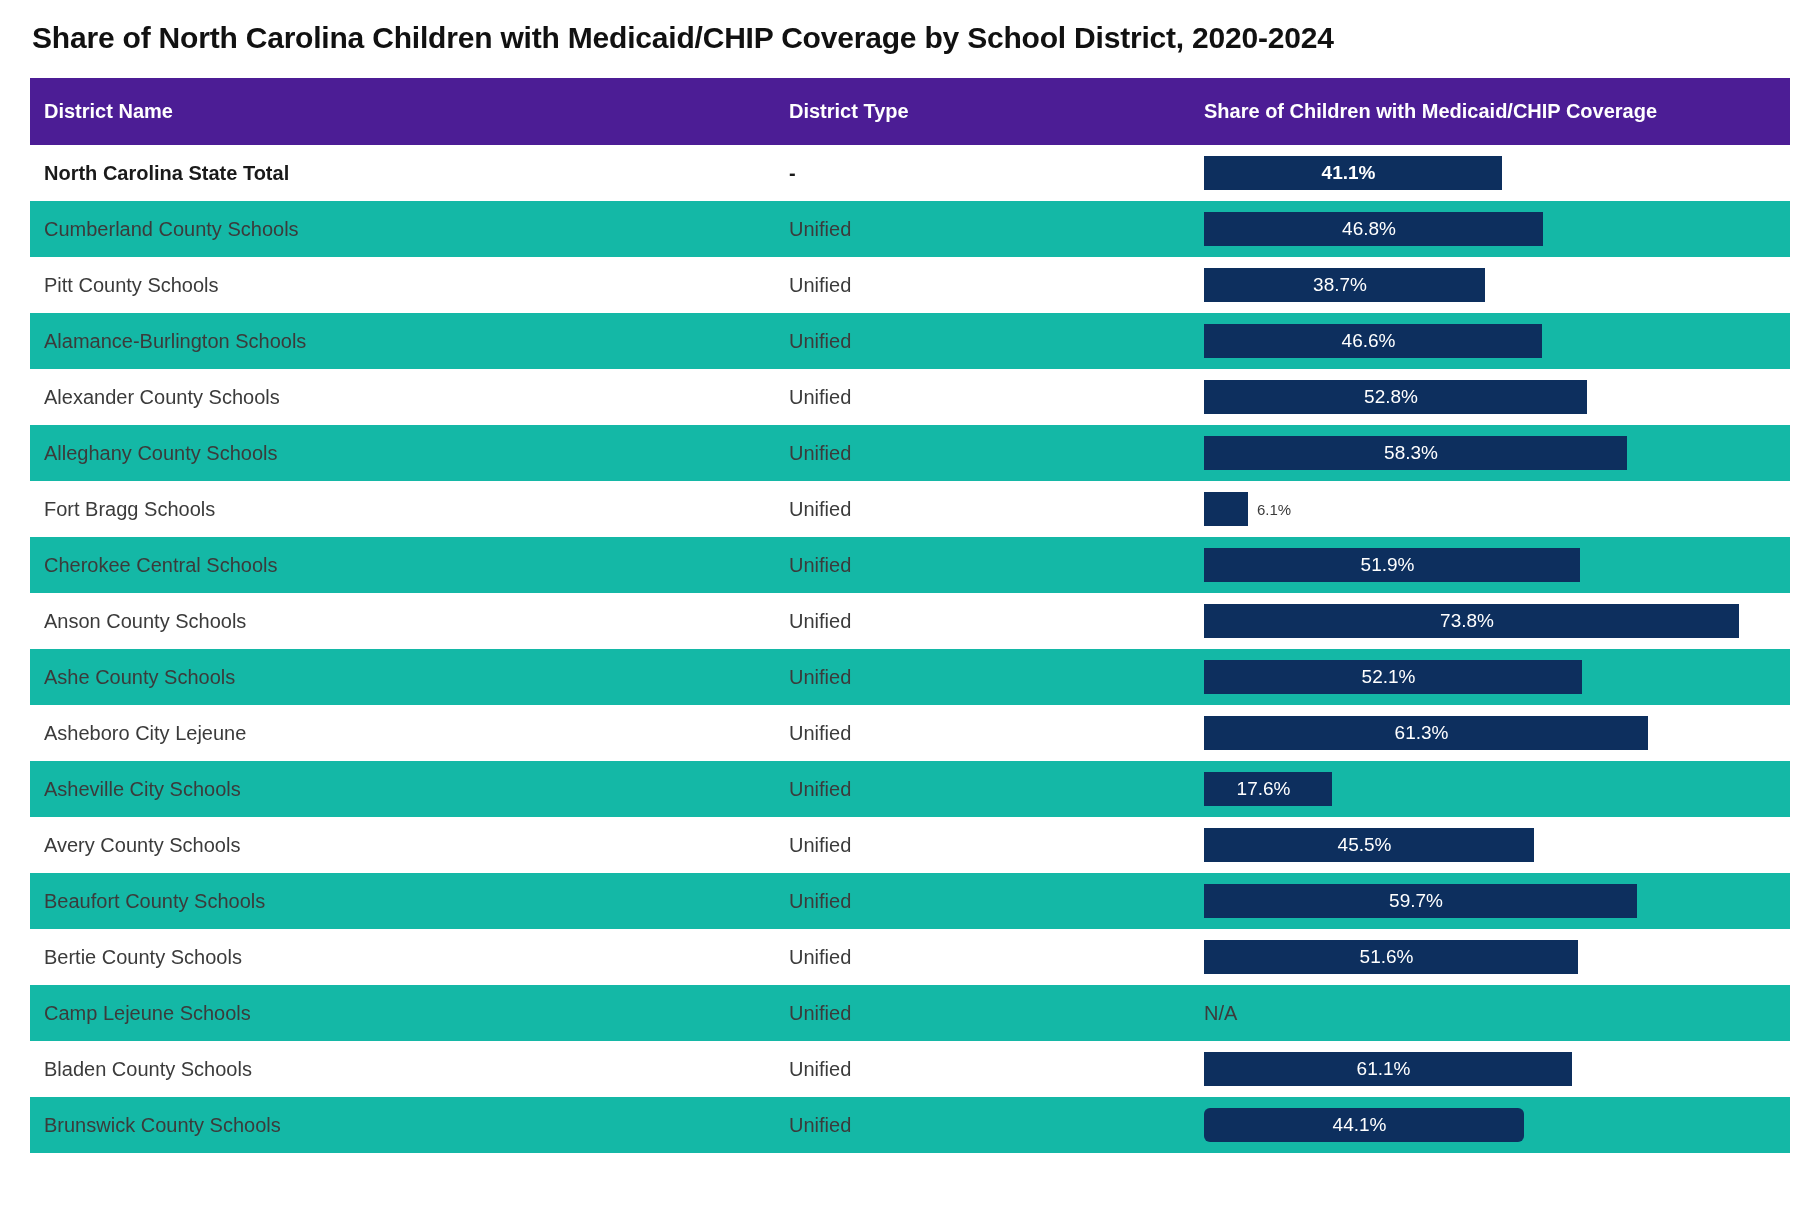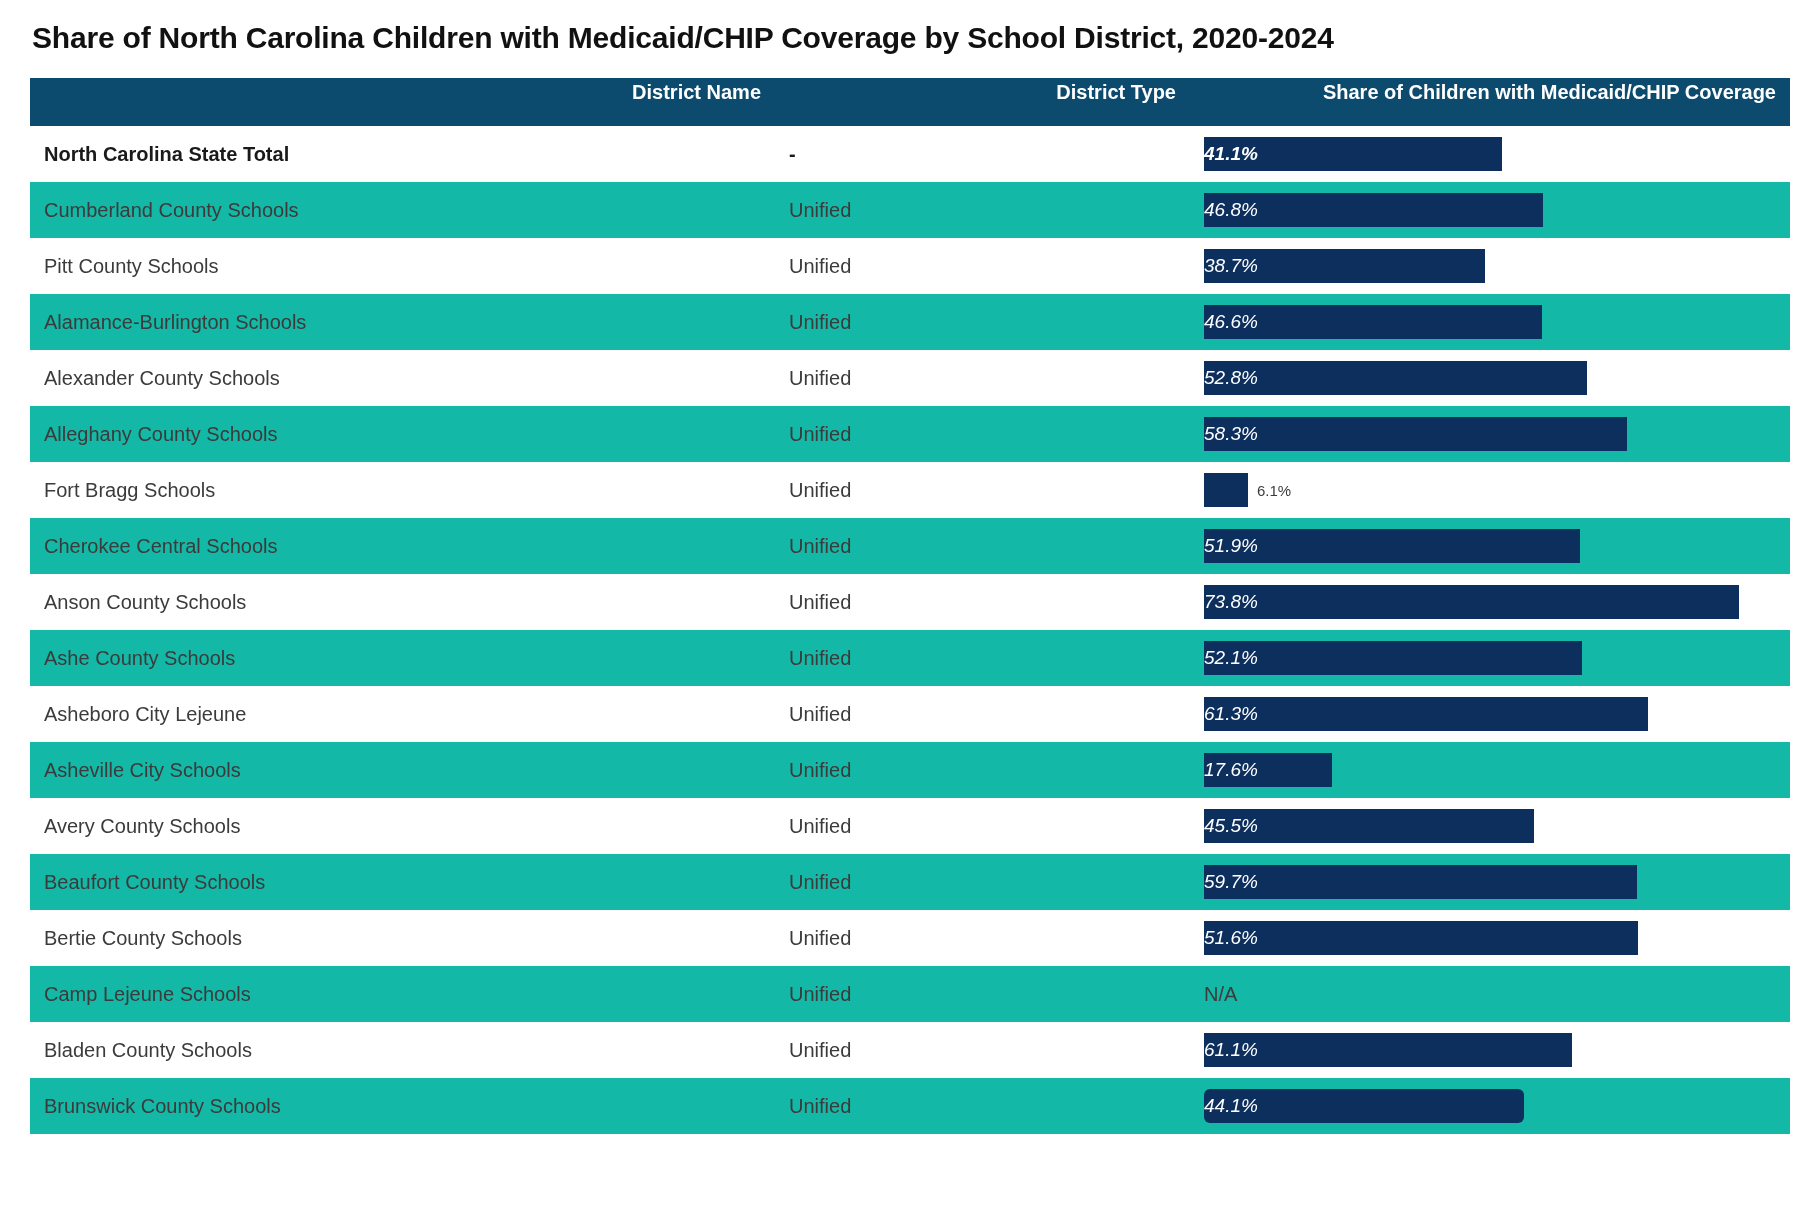--- a/index.html
+++ b/index.html
@@ -25,27 +25,27 @@
     letter-spacing: -0.2px;
     margin: 6px 0 22px 2px;
     line-height: 1.2;
   }
   table.data-table {
     width: 1760px;
     border-collapse: collapse;
     table-layout: fixed;
   }
   thead th {
-    background: #0c4a6e;
+    background: #4c1d95;
     color: #ffffff;
     font-size: 20px;
     font-weight: bold;
-    text-align: right;
+    text-align: left;
     vertical-align: bottom;
-    padding: 1px 14px 20px 14px;
+    padding: 20px 14px 20px 14px;
     line-height: 1.35;
   }
   col.c-name { width: 745px; }
   col.c-type { width: 415px; }
   col.c-share { width: 600px; }
   tbody td {
     font-size: 20px;
     padding: 0 14px;
     height: 56px;
     vertical-align: middle;
@@ -61,25 +61,24 @@
     position: relative;
     display: flex;
     align-items: center;
     height: 34px;
   }
   .bar {
     background: #0d2f5e;
     height: 34px;
     display: flex;
     align-items: center;
-    justify-content: flex-start;
+    justify-content: center;
     box-sizing: border-box;
     padding-right: 9px;
     min-width: 6px;
-    font-style: italic;
   }
   .bar-label-in {
     color: #ffffff;
     font-size: 19px;
     white-space: nowrap;
   }
   .bar-label-out {
     color: #3b3b3b;
     font-size: 15px;
     margin-left: 9px;
@@ -261,21 +260,21 @@
                 <span class="bar-label-in">59.7%</span>
               </div>
             </div>
           </td>
         </tr>
         <tr>
           <td class="name-cell">Bertie County Schools</td>
           <td class="type-cell">Unified</td>
           <td class="share-cell">
             <div class="bar-wrap">
-              <div class="bar" style="width: 434px;">
+              <div class="bar" style="width: 374px;">
                 <span class="bar-label-in">51.6%</span>
               </div>
             </div>
           </td>
         </tr>
         <tr class="alt">
           <td class="name-cell">Camp Lejeune Schools</td>
           <td class="type-cell">Unified</td>
           <td class="share-cell"><span class="na-text">N/A</span></td>
         </tr>

